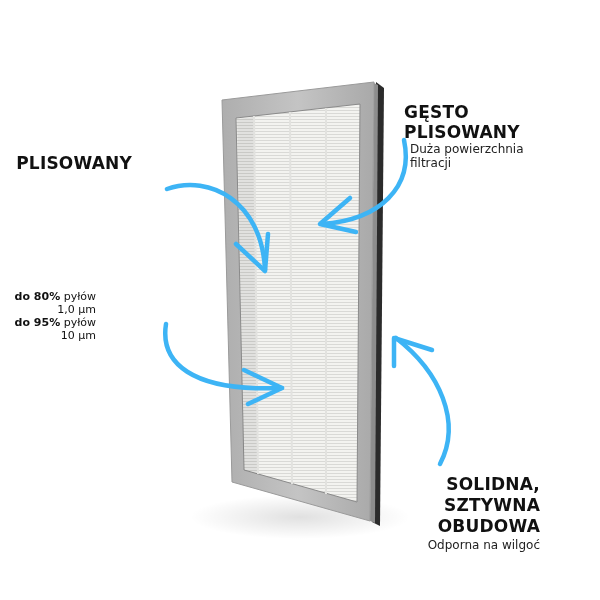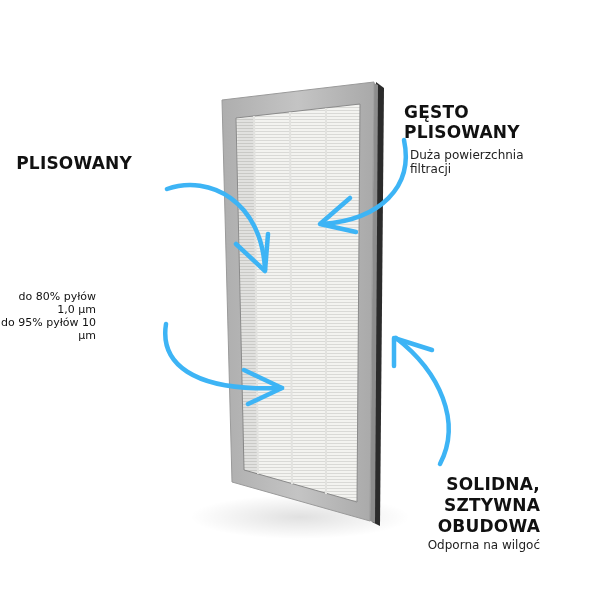--- a/index.html
+++ b/index.html
@@ -8,23 +8,23 @@
       background: #ffffff;
       font-family: "DejaVu Sans", "Liberation Sans", sans-serif;
       color: #111111;
     }
     .stage { position: absolute; left: 0; top: 12px; width: 540px; height: 600px; }
     svg.art { position: absolute; left: 0; top: 0; width: 600px; height: 600px; }
     .label { position: absolute; line-height: 1.15; }
     .title { font-weight: bold; font-size: 17px; letter-spacing: 0.2px; color: #111; }
     .sub { font-size: 12px; color: #222; }
     .stat { font-size: 11px; color: #111; line-height: 13px; }
-    .stat b { font-weight: normal; }
+    .stat b { font-weight: bold; }
     #label-gesto { left: 404px; top: 91px; text-align: left; }
-    #label-gesto .sub { margin-left: 6px; margin-top: 7px; }
+    #label-gesto .sub { margin-left: 6px; margin-top: 1px; }
     #label-wyjatkowo { right: 408px; top: 141px; text-align: right; }
     #label-wyjatkowo .title { line-height: 21px; }
     #label-zatrzymuje { right: 444px; top: 278px; text-align: right; }
     #label-zatrzymuje .title { margin-bottom: 2px; }
     #label-solidna { left: 393px; top: 462px; text-align: right; }
     #label-solidna .title { line-height: 21px; }
     #label-solidna .sub { margin-left: 24px; margin-top: 2px; }
   </style>
 </head>
 <body>

